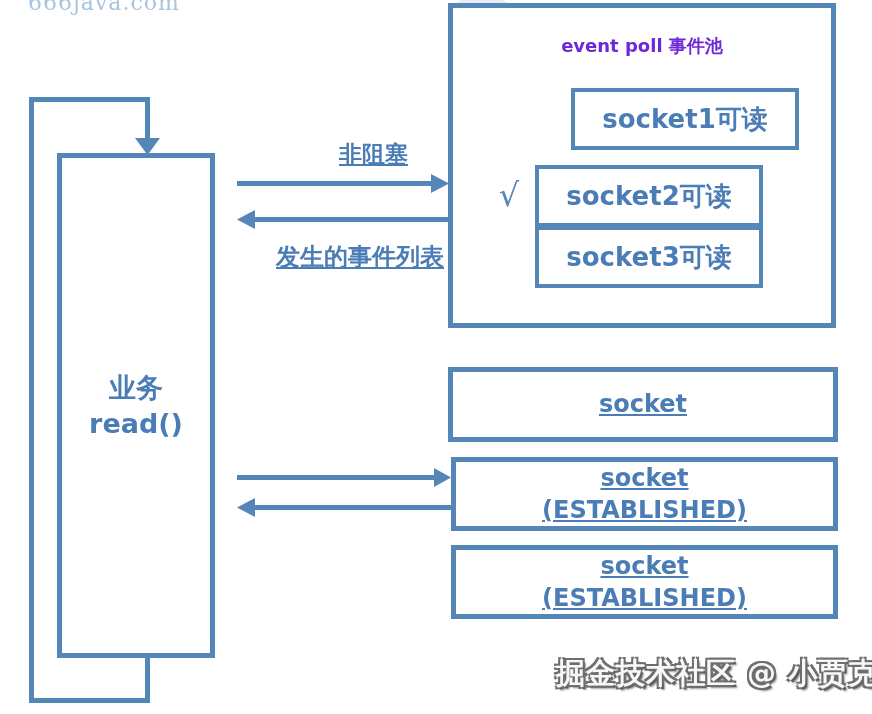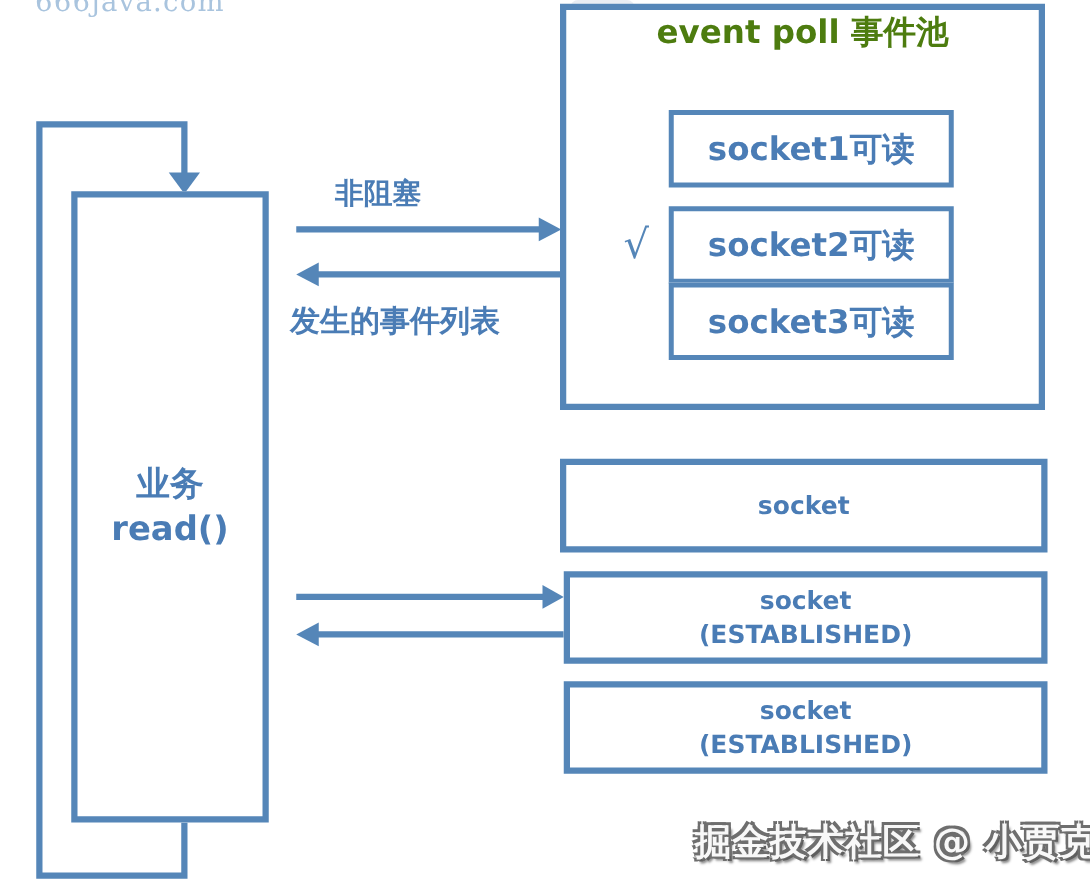--- a/index.html
+++ b/index.html
@@ -39,22 +39,23 @@
   }
   .main-box{
     left:57px;top:153px;width:158px;height:505px;
     font-size:27px;line-height:1.3;
   }
   .event-pool{
     left:448px;top:3px;width:388px;height:325px;
     justify-content:flex-start;
   }
   .pool-title{
-    font-size:26px;
-    color:#4d7c0f;
+    margin-top:26px;
+    font-size:18px;
+    color:#6d28d9;
     font-weight:bold;
   }
   .socket-item{
     position:absolute;
     box-sizing:border-box;
     border:4px solid #5586b8;
     background:#ffffff;
     left:535px;width:228px;height:62px;
     display:flex;align-items:center;justify-content:center;
     color:#4a7cb5;font-size:26px;font-weight:bold;
@@ -62,27 +63,28 @@
   .check{
     position:absolute;
     left:492px;top:176px;
     width:34px;
     text-align:center;
     color:#5586b8;
     font-size:32px;
     font-weight:normal;
   }
   .wide-box{
-    font-size:20px;line-height:1.35;
+    font-size:24px;line-height:1.35;text-decoration:underline;
   }
   .arrow-label{
     position:absolute;
     color:#4a7cb5;
     font-weight:bold;
-    text-align:left;
+    text-align:right;
+    text-decoration:underline;
   }
   .lbl-nonblocking{left:268px;top:139px;width:140px;font-size:23px;}
   .lbl-events{left:232px;top:241px;width:212px;font-size:24px;}
   .artifact{
     position:absolute;
     left:456px;top:0px;width:52px;height:13px;
     background:#e9edf3;border-radius:8px;
   }
   .wm-bottom{
     position:absolute;
@@ -134,21 +136,21 @@
 
   <div class="arrow-label lbl-nonblocking">非阻塞</div>
   <div class="arrow-label lbl-events">发生的事件列表</div>
 
   <div class="box event-pool">
     <div class="pool-title">event poll 事件池</div>
   </div>
 
   <div class="check">√</div>
 
-  <div class="socket-item" style="top:88px;">
+  <div class="socket-item" style="top:88px;margin-left:36px;">
     <span>socket1可读</span>
   </div>
   <div class="socket-item" style="top:165px;">
     <span>socket2可读</span>
   </div>
   <div class="socket-item" style="top:226px;">
     <span>socket3可读</span>
   </div>
 
   <div class="box wide-box" style="left:448px;top:367px;width:390px;height:75px;">

